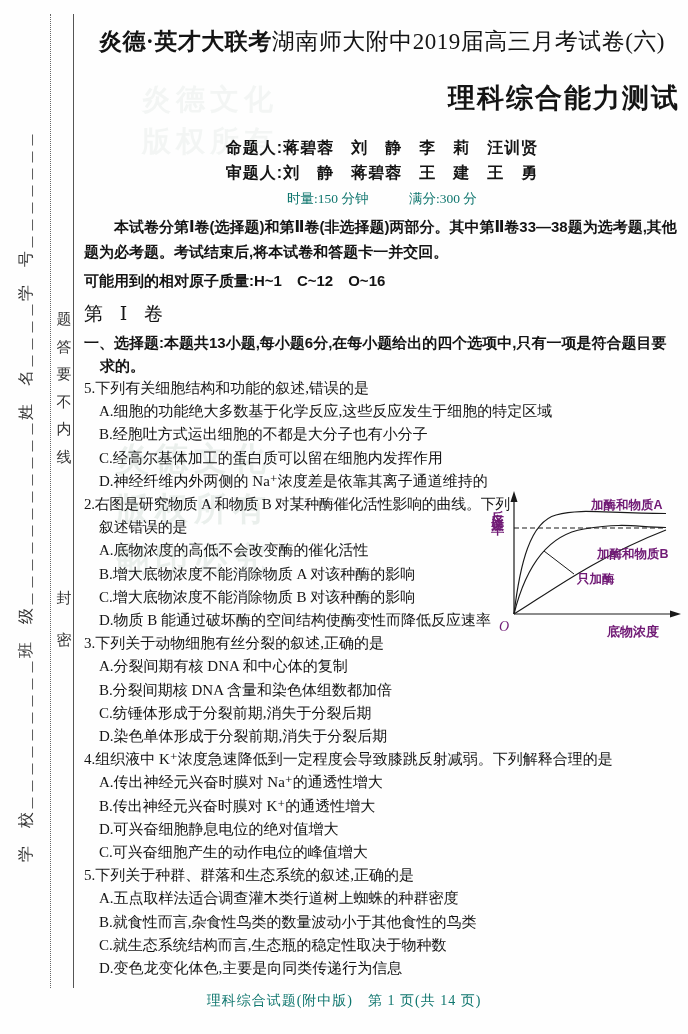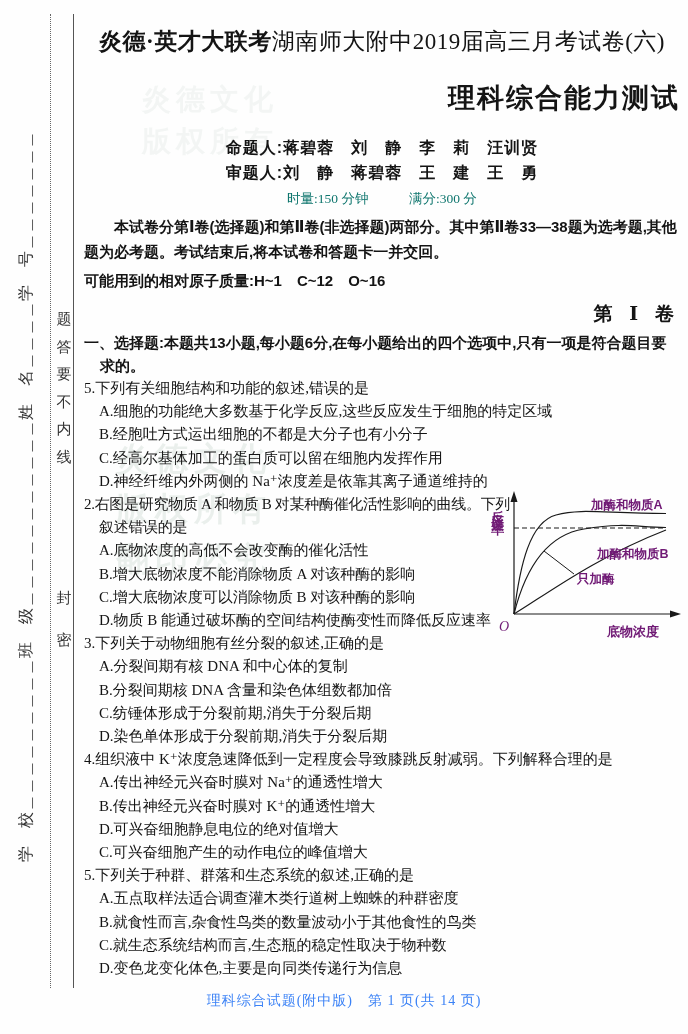--- a/index.html
+++ b/index.html
@@ -30,39 +30,39 @@
   .blk{position:absolute;left:0;width:100%}
   .paper-title{top:26px;text-align:center;font-size:23px;white-space:nowrap;letter-spacing:0.5px}
   .paper-title .brush{font-weight:900}
   .subject-title{top:80px;text-align:right;font-size:27px;letter-spacing:2px}
   .people-line{text-align:center;font-size:16px;letter-spacing:1px}
   .setters{top:138px}
   .reviewers{top:163px}
   .duration{top:190px;text-align:center;font-size:13.5px;color:#0f766e}
   .intro{top:214px;line-height:25px;text-indent:2em;font-size:15px}
   .atomic{top:272px;font-size:15px}
-  .part-title{top:301px;text-align:right;font-size:19px;font-weight:bold;letter-spacing:6px}
+  .part-title{top:301px;text-align:left;font-size:19px;font-weight:normal;letter-spacing:6px}
   .section-intro{top:331px;line-height:23px;padding-left:16px;text-indent:-16px;box-sizing:border-box;font-size:15px}
   .questions{top:377px;line-height:23.2px}
   .q-stem{padding-left:15px;text-indent:-15px}
   .q-option{padding-left:15px}
   .q2{position:relative}
   .q2 .q-stem{width:414px;letter-spacing:-0.3px}
   
   .chart{position:absolute;left:400px;top:-9px;width:202px;height:152px}
   .chart svg{position:absolute;left:0;top:0}
   .chart-label{position:absolute;font-family:"Liberation Sans",sans-serif;font-weight:bold;font-size:12.5px;white-space:nowrap;color:#701a75}
   .ylab{left:2px;top:15px;writing-mode:vertical-rl;text-orientation:upright;letter-spacing:4px;font-size:13px}
   .lblA{left:107px;top:10px}
   .lblB{left:113px;top:59px}
   .lblOnly{left:93px;top:84px}
   .xlab{left:123px;top:136px;font-size:13px}
   .origin{left:15px;top:131px;font-family:"Liberation Serif",serif;font-weight:normal;font-size:14px;font-style:italic}
   
-  .footer{position:absolute;left:0;top:992px;width:100%;text-align:center;font-size:14px;letter-spacing:1px;color:#3b82f6}
+  .footer{position:absolute;left:0;top:992px;width:100%;text-align:center;font-size:14px;letter-spacing:1px;color:#0f766e}
 </style>
 </head>
 <body>
 
 <div class="watermark wm-top">
   <div>炎德文化</div>
   <div>版权所有</div>
 </div>
 <div class="watermark wm-mid">
   <div>炎德文化</div>
@@ -109,21 +109,21 @@
       <div class="q-option">A.细胞的功能绝大多数基于化学反应,这些反应发生于细胞的特定区域</div>
       <div class="q-option">B.经胞吐方式运出细胞的不都是大分子也有小分子</div>
       <div class="q-option">C.经高尔基体加工的蛋白质可以留在细胞内发挥作用</div>
       <div class="q-option">D.神经纤维内外两侧的 Na⁺浓度差是依靠其离子通道维持的</div>
     </div>
 
     <div class="question q2">
       <div class="q-stem">2.右图是研究物质 A 和物质 B 对某种酶催化活性影响的曲线。下列叙述错误的是</div>
       <div class="q-option">A.底物浓度的高低不会改变酶的催化活性</div>
       <div class="q-option">B.增大底物浓度不能消除物质 A 对该种酶的影响</div>
-      <div class="q-option">C.增大底物浓度可以消除物质 B 对该种酶的影响</div>
+      <div class="q-option">C.增大底物浓度不能消除物质 B 对该种酶的影响</div>
       <div class="q-option">D.物质 B 能通过破坏酶的空间结构使酶变性而降低反应速率</div>
 
       <div class="chart">
         <svg width="202" height="152" viewBox="0 0 202 152">
           <g stroke="#1a1a1a" stroke-width="1.2" fill="none">
             <line x1="30" y1="130" x2="30" y2="14"></line>
             <line x1="30" y1="130" x2="190" y2="130"></line>
             <line x1="30" y1="44" x2="182" y2="44" stroke-dasharray="5,3"></line>
             <path d="M30,130 C36,80 46,38 72,31 S120,29.5 182,29.5"></path>
             <path d="M30,130 C38,98 56,52 100,45 S152,43.5 182,43.5"></path>

